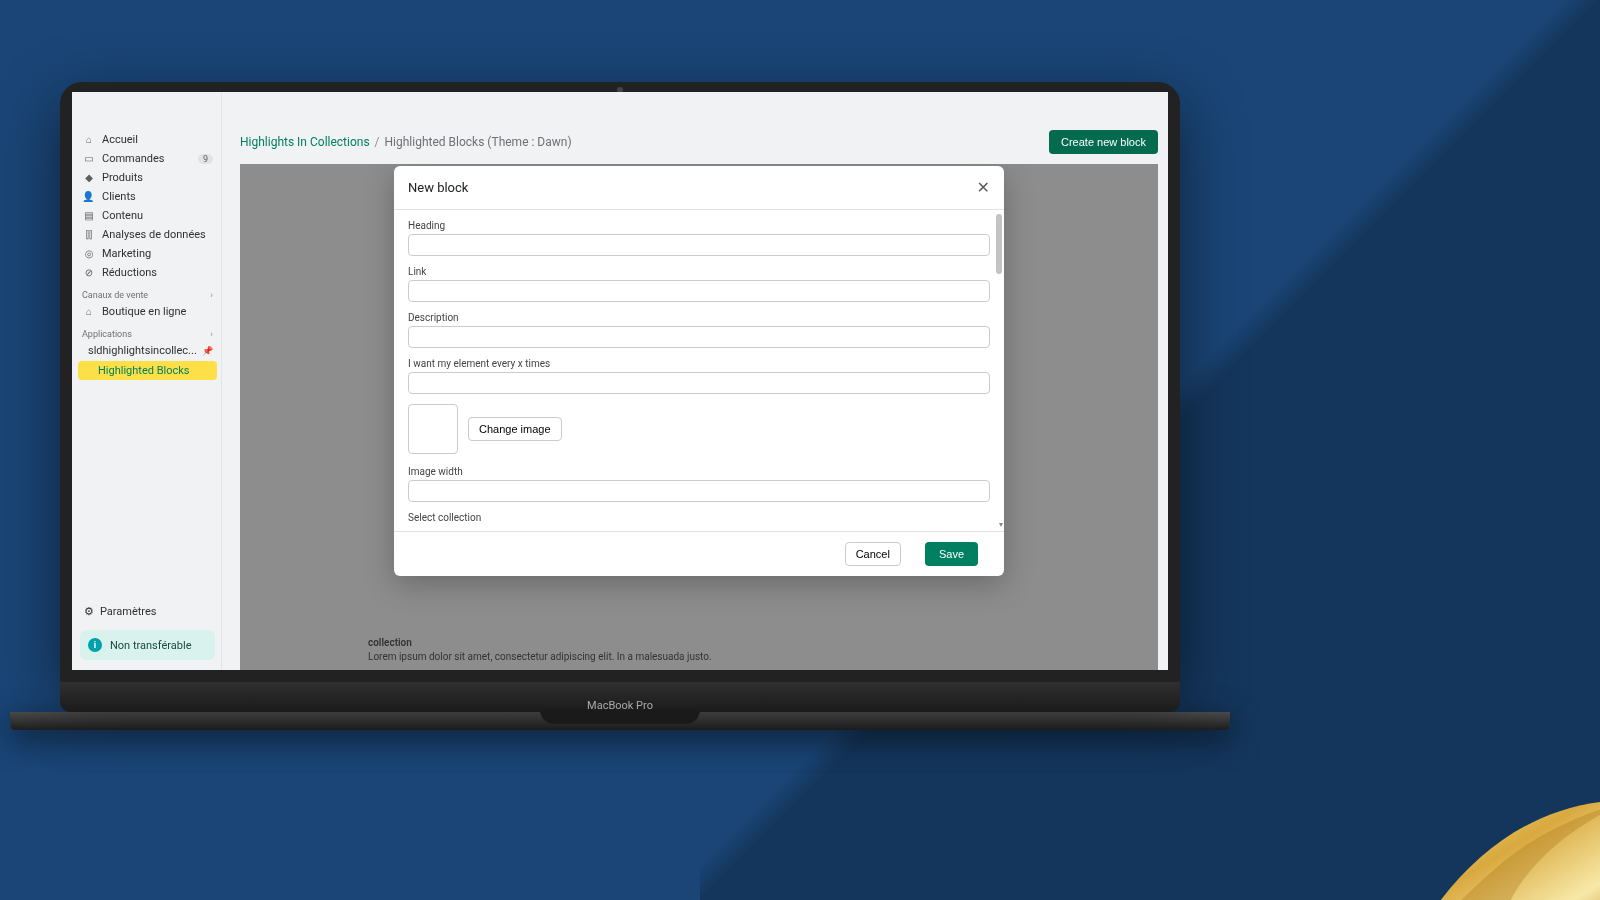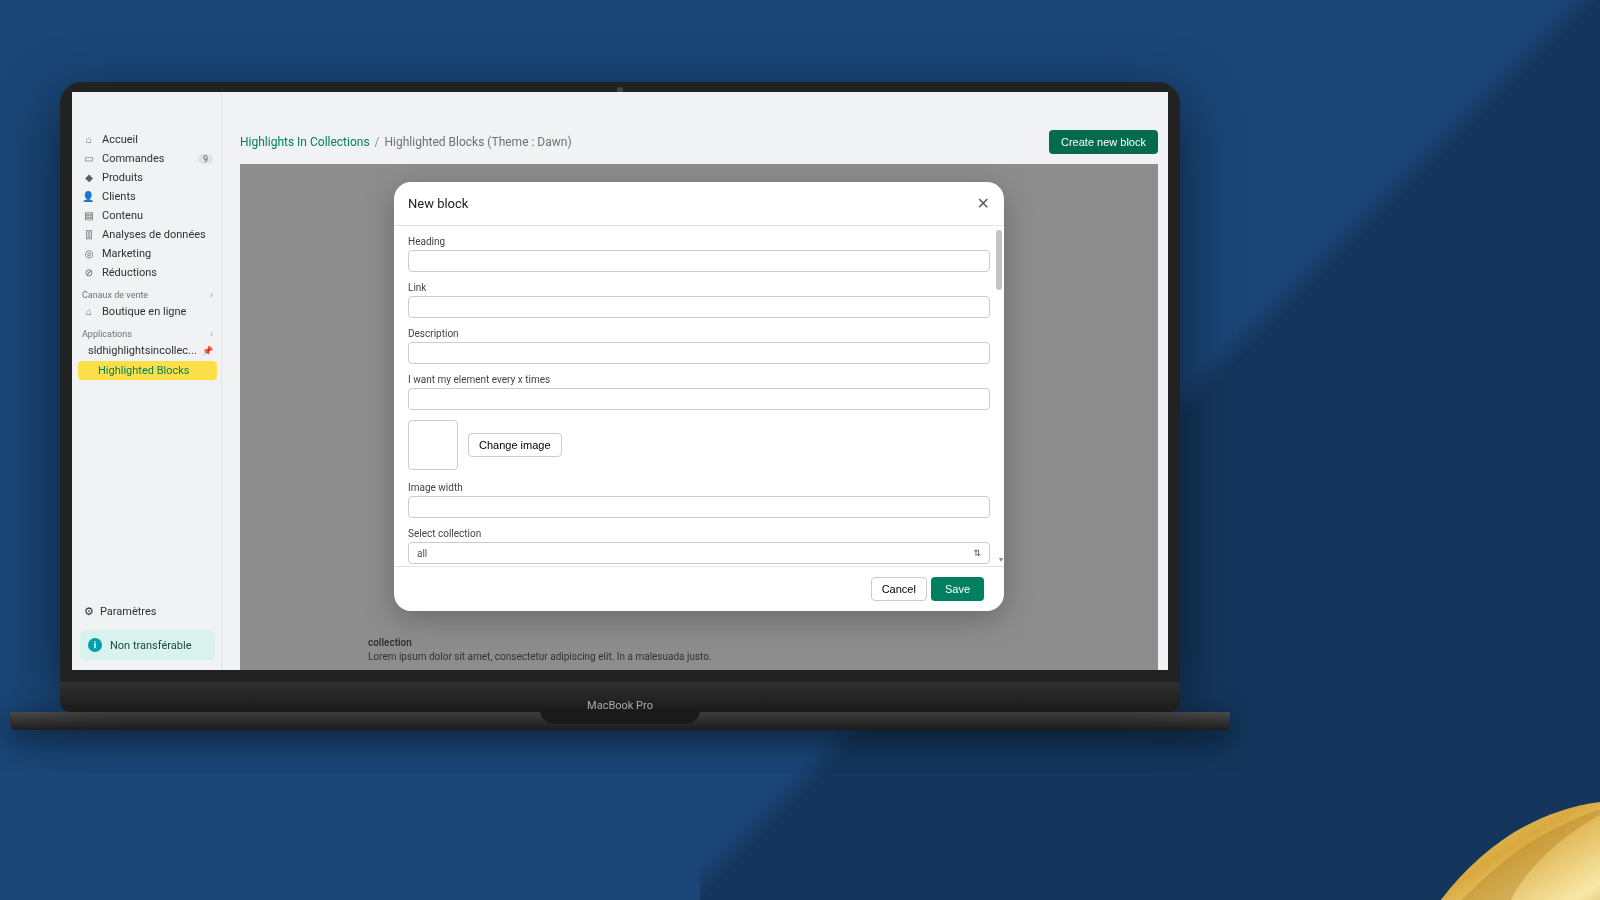--- a/index.html
+++ b/index.html
@@ -215,26 +215,26 @@
     bottom:6px;
     color:#333;
     font-size:10px;
     line-height:14px;
   }
   .bg-text .t1 { font-weight:600; }
 
   
   .modal {
     position:absolute;
-    top:18px;
+    top:2px;
     left:50%;
     transform:translateX(-50%);
     width:610px;
     background:#fff;
-    border-radius:17px;
+    border-radius:6px;
     box-shadow: 0 8px 30px rgba(0,0,0,0.25);
     display:flex;
     flex-direction:column;
   }
   .modal-head {
     display:flex;
     align-items:center;
     justify-content:space-between;
     padding:12px 14px;
     border-bottom:1px solid #e1e3e5;
@@ -296,24 +296,24 @@
     height:22px;
     display:flex;
     align-items:center;
     justify-content:space-between;
     padding:0 8px;
     font-size:10px;
     color:#555;
   }
   .modal-foot {
     border-top:1px solid #e1e3e5;
-    padding:10px 20px;
+    padding:10px 26px;
     display:flex;
     justify-content:flex-end;
-    gap:4px;
+    gap:24px;
   }
   .btn-save {
     background:#008060;
     color:#fff;
     border:none;
     border-radius:4px;
     padding:6px 14px;
     font-size:11px;
   }
 </style>
@@ -439,24 +439,20 @@
                 <div class="img-row">
                   <div class="img-preview"></div>
                   <button class="btn-outline">Change image</button>
                 </div>
                 <div class="field">
                   <label class="label">Image width</label>
                   <input class="inp" style="">
                 </div>
                 <div class="field" style="margin-bottom:4px;">
                   <label class="label">Select collection</label>
-                  <div class="select">
-                    <span>all</span>
-                    <span style="font-size:9px;">⇅</span>
-                  </div>
                 </div>
               </div>
               <div class="modal-foot">
                 <button class="btn-outline">Cancel</button>
                 <button class="btn-save">Save</button>
               </div>
             </div>
           </div>
         </div>
       </div>

